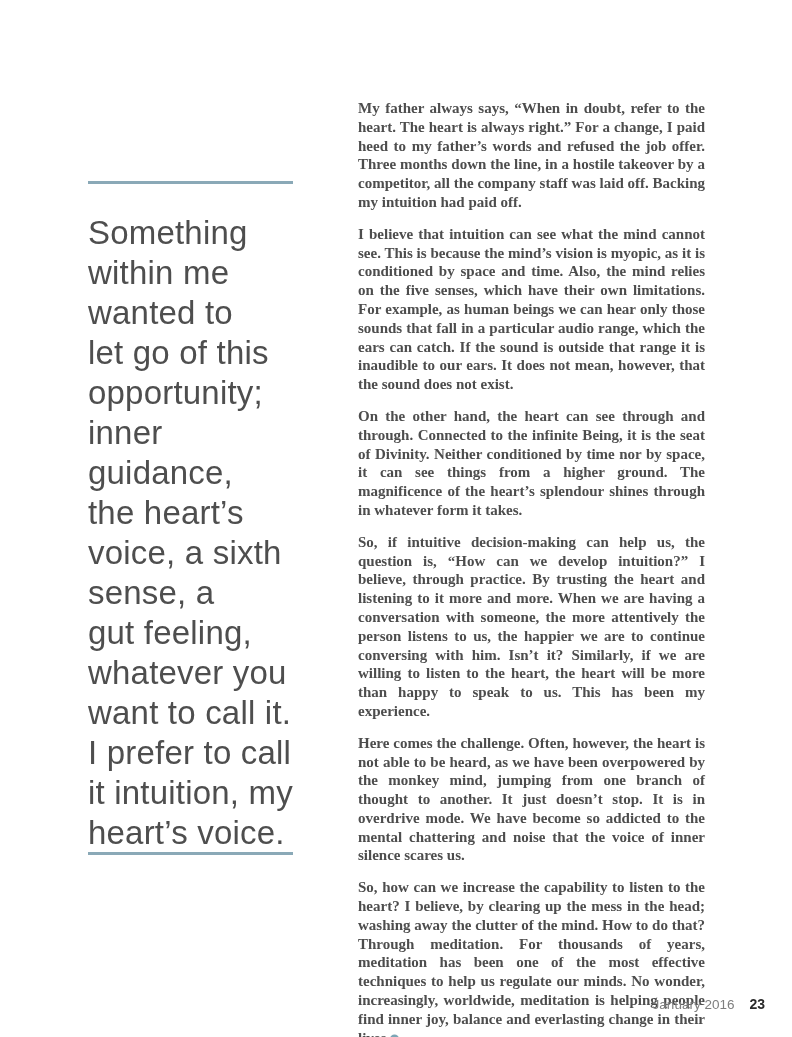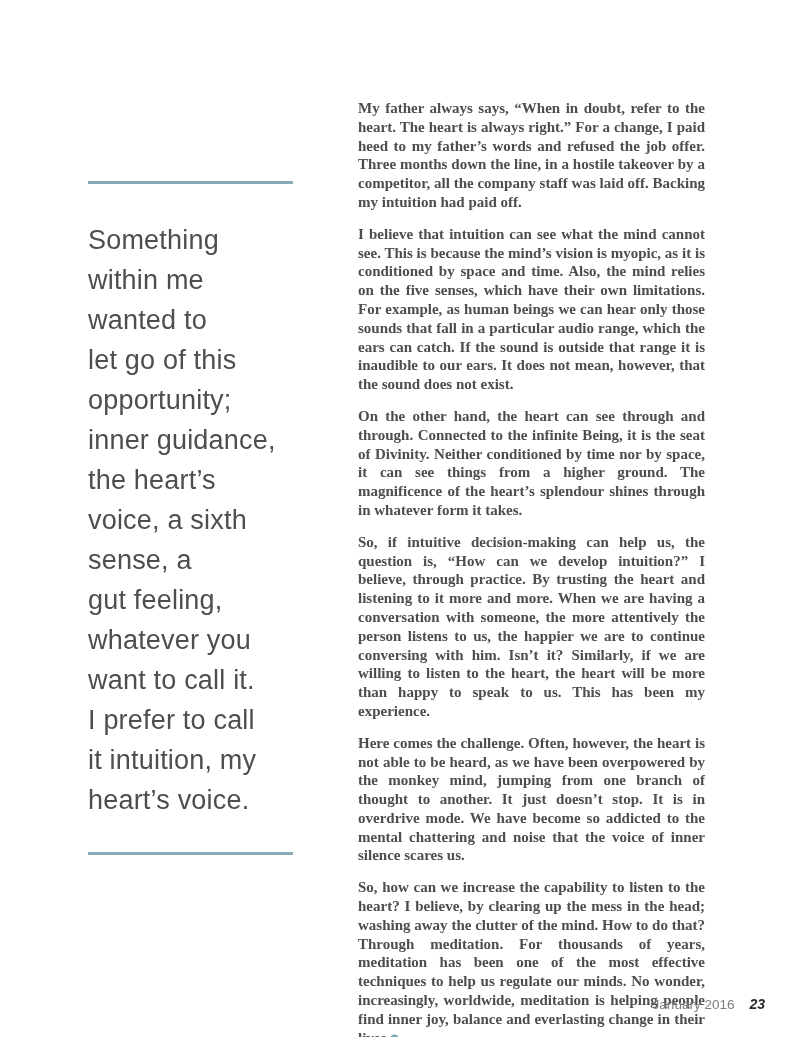--- a/index.html
+++ b/index.html
@@ -26,26 +26,25 @@
   }
   .pq-rule-top { top: 181px; }
   .pq-rule-bottom { top: 852px; }
   .pq-text {
     position: absolute;
     left: 88px;
     top: 213px;
     width: 215px;
     font-family: "Liberation Sans", sans-serif;
     font-weight: 300;
-    font-size: 27px;
+    font-size: 33px;
     line-height: 40px;
     letter-spacing: 0.2px;
     color: #4e4e4e;
     white-space: pre-line;
-    margin-top: 7px;
   }
 
   
   .article {
     position: absolute;
     left: 358px;
     top: 99px;
     width: 347px;
     text-align: justify;
     font-size: 15px;
@@ -74,21 +73,21 @@
     position: absolute;
     top: 996px;
     right: 27px;
     display: flex;
     align-items: baseline;
     gap: 15px;
     font-family: "Liberation Sans", sans-serif;
     font-size: 13.5px;
   }
   .issue-date { color: #7e7e7e; }
-  .page-number { color: #2a2a2a; font-weight: 600; font-size: 14px; font-style: italic; }
+  .page-number { color: #2a2a2a; font-weight: 600; font-size: 14px; }
 </style>
 </head>
 <body>
 
 <div class="page">
 
   <div class="pq-rule pq-rule-top"></div>
   <div class="pq-text">Something
 within me
 wanted to

